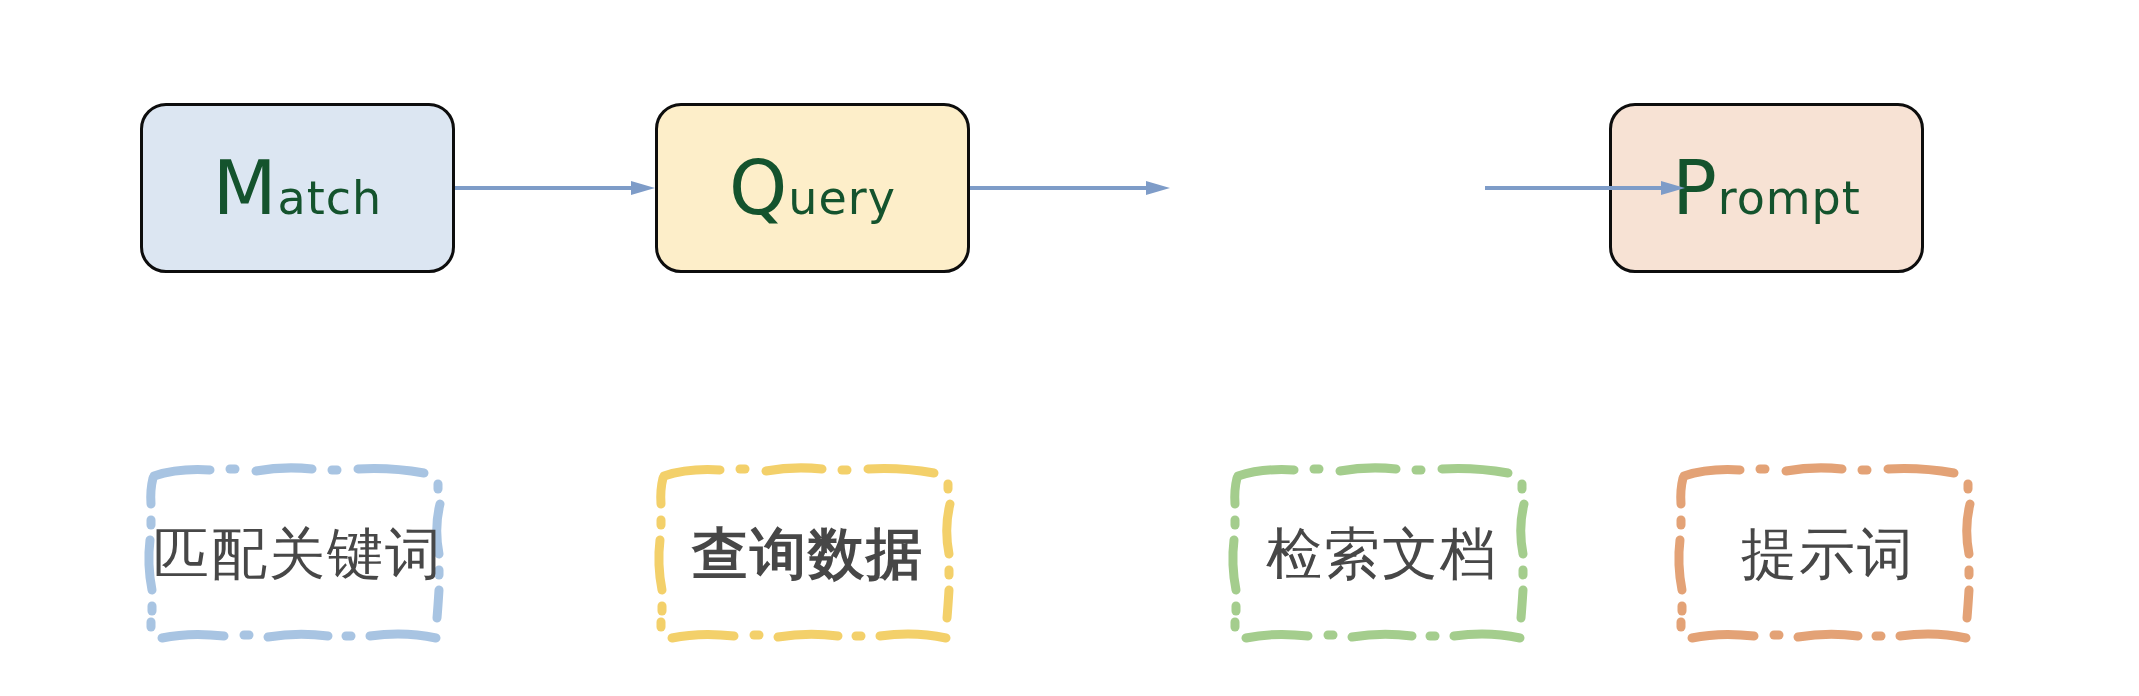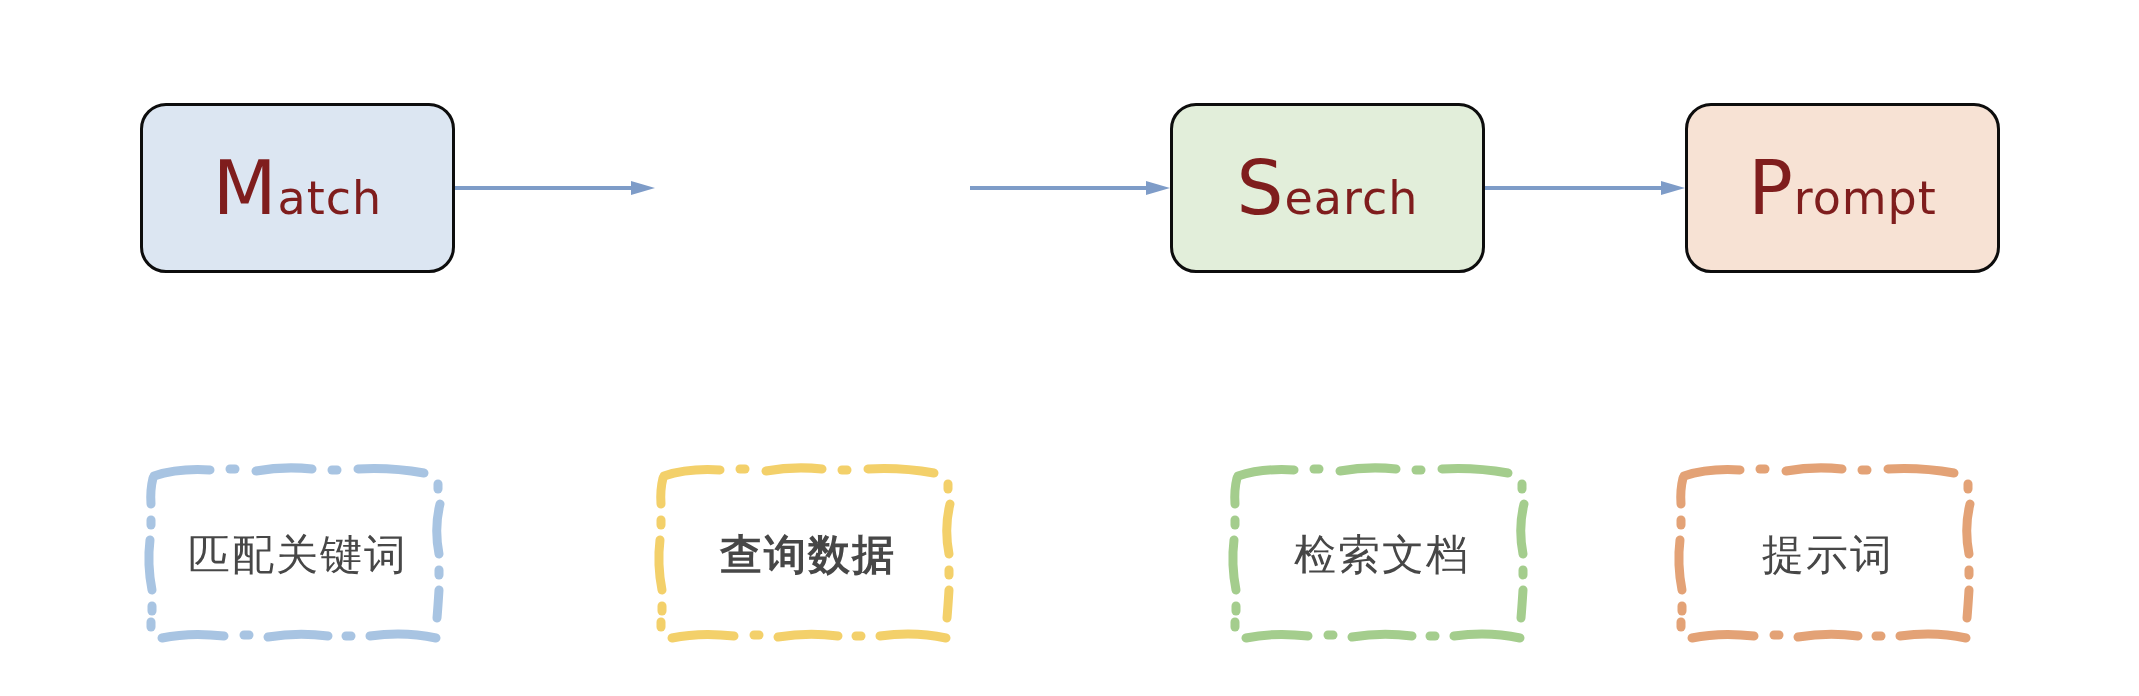--- a/index.html
+++ b/index.html
@@ -27,41 +27,41 @@
     border: 3px solid #0d0d0d;
     border-radius: 26px;
     box-sizing: border-box;
     display: flex;
     align-items: center;
     justify-content: center;
   }
   .stage-label {
     display: inline-block;
     white-space: nowrap;
-    color: #7f1d1d;
+    color: #14532d;
     font-family: "DejaVu Sans", "Liberation Sans", sans-serif;
     font-size: 46px;
     line-height: 1;
     letter-spacing: 1px;
   }
   .stage-label .cap {
     font-size: 74px;
     line-height: 1;
     vertical-align: baseline;
   }
   .stage-label .rest {
     font-size: 46px;
     line-height: 1;
     vertical-align: baseline;
   }
 
   #box-match   { left: 140px;  top: 103px; background: #dce6f2; }
   #box-query   { left: 655px;  top: 103px; background: #fdeec9; }
   #box-search  { left: 1170px; top: 103px; background: #e2eeda; }
-  #box-prompt  { left: 1685px; top: 103px; background: #f7e2d4; }
+  #box-prompt  { left: 1609px; top: 103px; background: #f7e2d4; }
 
   
   .arrow {
     position: absolute;
     top: 181px;
     height: 14px;
     width: 200px;
   }
   #arrow-1 { left: 455px; }
   #arrow-2 { left: 970px; }
@@ -104,43 +104,43 @@
     position: absolute;
     left: 0;
     top: 0;
     width: 320px;
     height: 185px;
     display: flex;
     align-items: center;
     justify-content: center;
     color: #474747;
     font-family: "DejaVu Sans", "Liberation Sans", sans-serif;
-    font-size: 42px;
+    font-size: 56px;
     letter-spacing: 2px;
     white-space: nowrap;
   }
 
   #note-match  { left: 138px;  }
   #note-query  { left: 648px; font-weight: bold;  }
   #note-search { left: 1222px; }
   #note-prompt { left: 1668px; }
 </style>
 </head>
 <body>
 
 <div id="canvas">
 
   <div class="stage-box" id="box-match">
     <span class="stage-label"><span class="cap">M</span><span class="rest">atch</span></span>
   </div>
 
-
-  <div class="stage-box" id="box-search">
-    <span class="stage-label"><span class="cap">S</span><span class="rest">earch</span></span>
-  </div>
+  <div class="stage-box" id="box-query">
+    <span class="stage-label"><span class="cap">Q</span><span class="rest">uery</span></span>
+  </div>
+
 
   <div class="stage-box" id="box-prompt">
     <span class="stage-label"><span class="cap">P</span><span class="rest">rompt</span></span>
   </div>
 
   <div class="arrow" id="arrow-1">
     <div class="shaft"></div>
     <div class="head"></div>
   </div>
   <div class="arrow" id="arrow-2">

